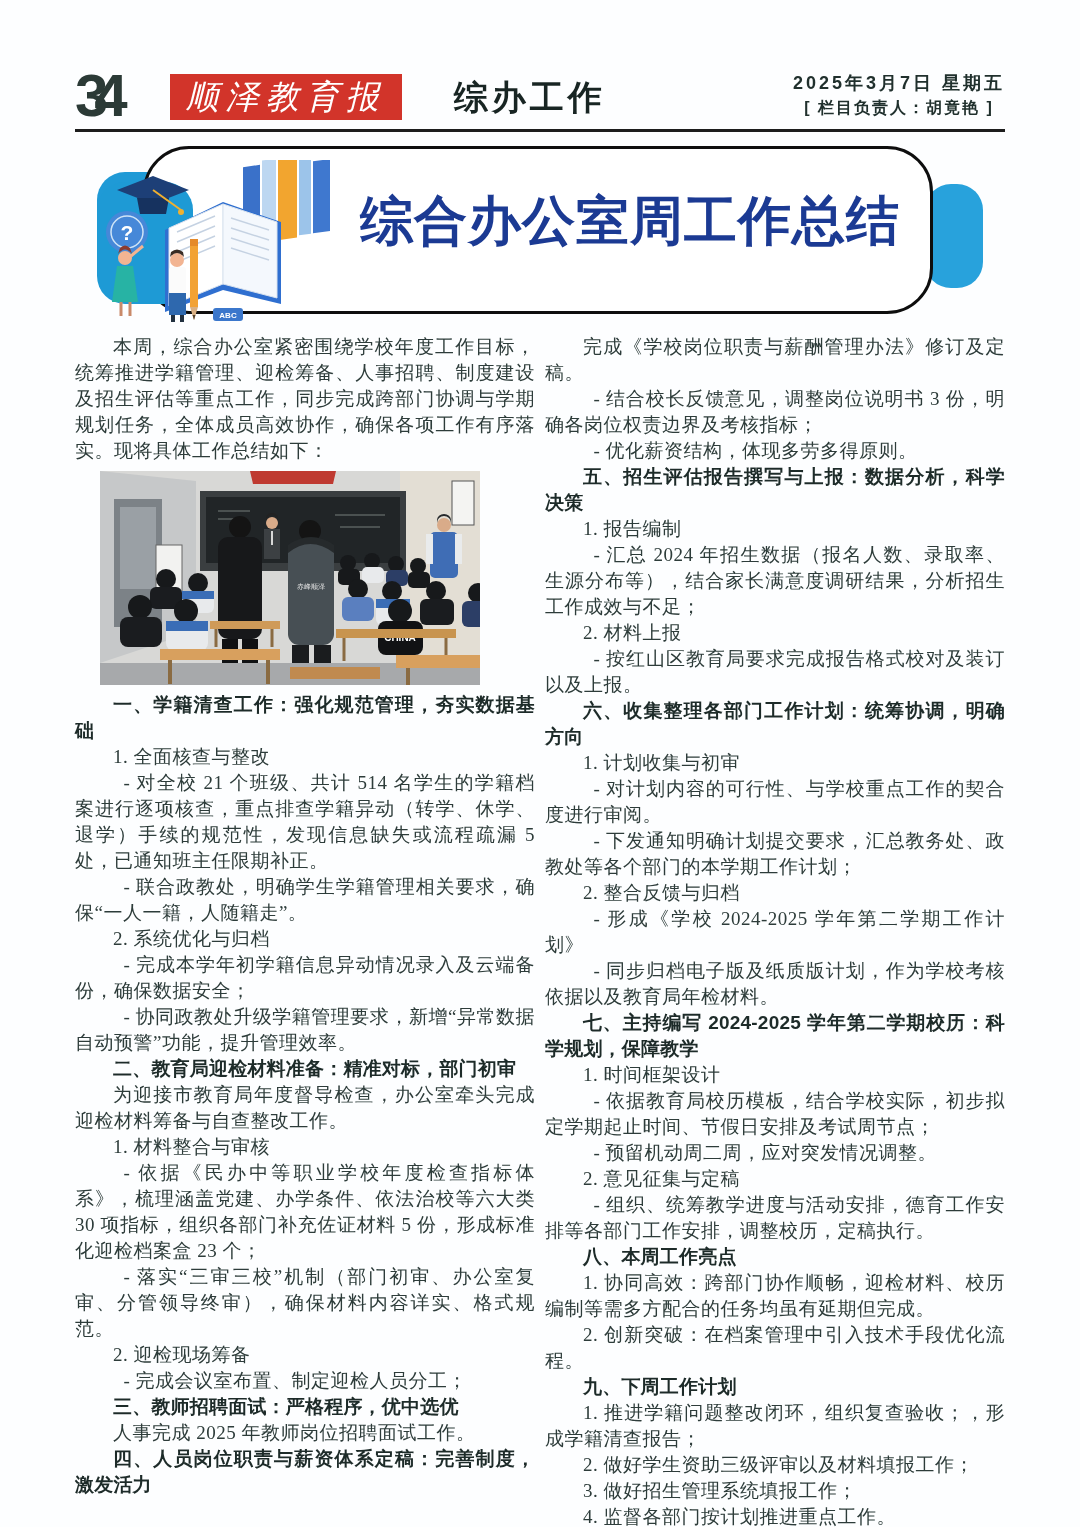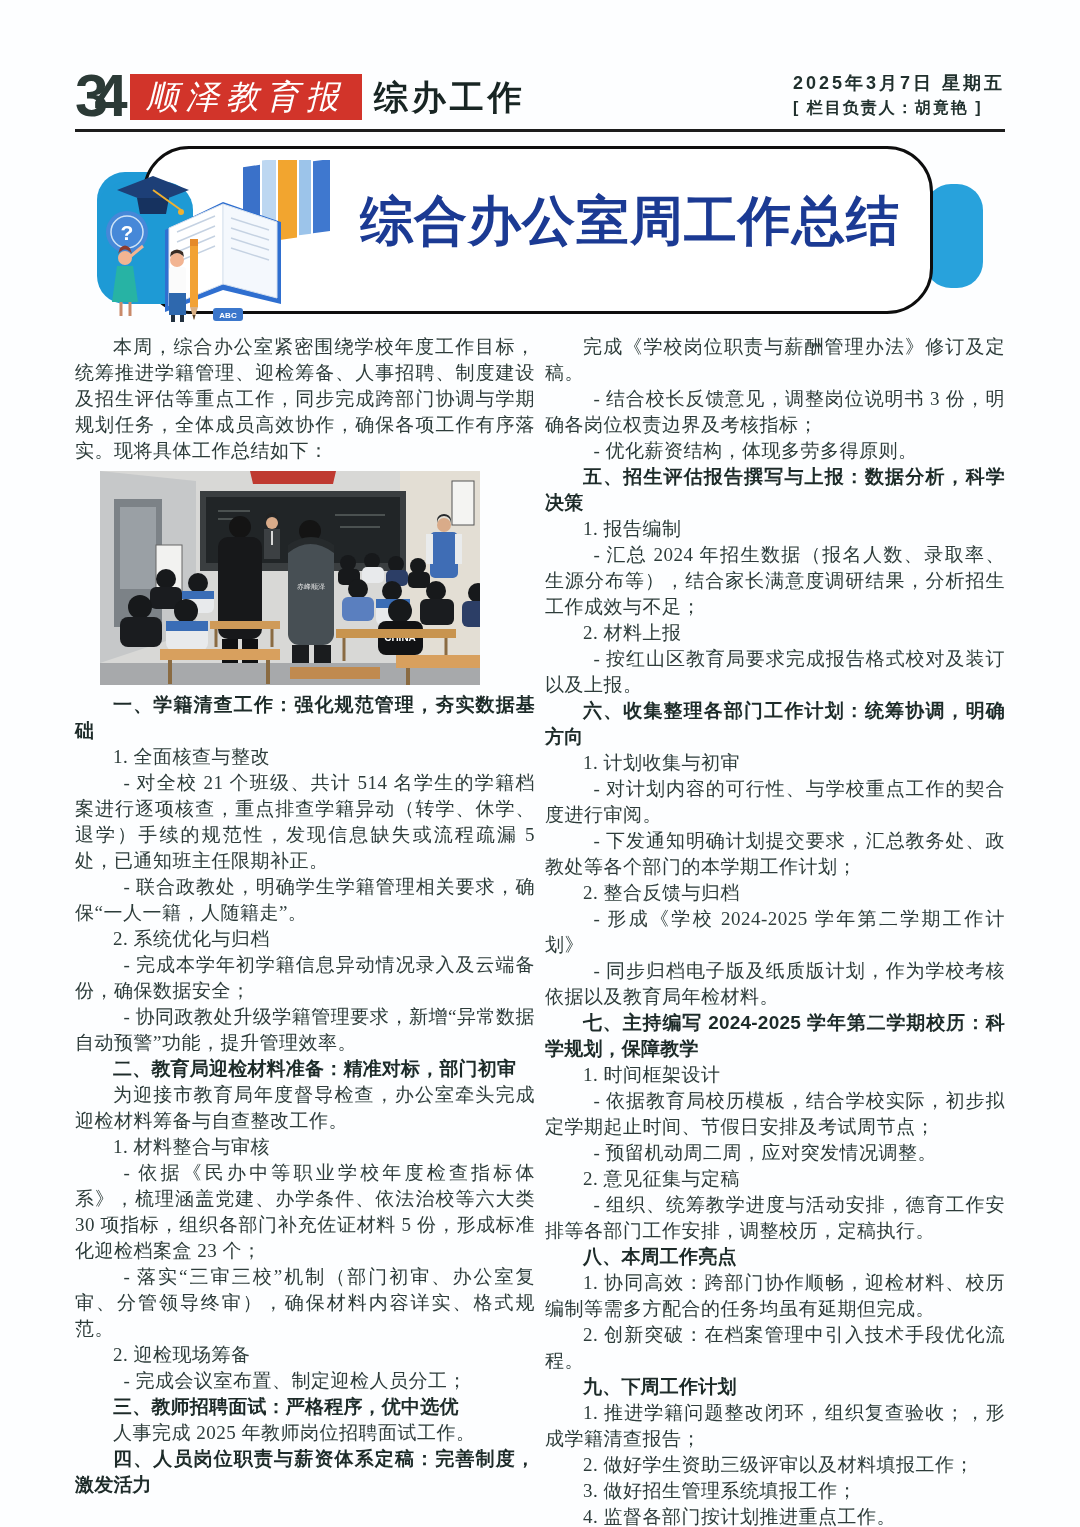--- a/index.html
+++ b/index.html
@@ -15,40 +15,40 @@
     width:1080px;height:1527px;
     background:#fdfeff;
     font-family:"Liberation Serif", serif;
     color:var(--body-text);
     overflow:hidden;
   }
   .page{width:1080px;height:1527px;padding-top:70px;}
   .inner{width:930px;margin:0 auto;}
 
   
-  .header-row{display:flex;align-items:flex-end;}
+  .header-row{display:flex;align-items:flex-end;gap:40px;}
   .page-number{
     font-family:"Liberation Sans",sans-serif;
     font-size:60px;font-weight:900;line-height:48px;
     letter-spacing:-14px;color:#2b3a36;padding-right:16px;
   }
   .masthead{
     background:var(--masthead-red);
     color:#fff;
     font-family:"Liberation Serif",serif;
     font-weight:400;font-size:33px;line-height:46px;
     padding:0 16px;letter-spacing:7px;
     font-style:italic;
   }
   .section-name{
     font-family:Liberation Serif, serif;
     font-weight:900;font-size:34px;line-height:44px;
     color:#182523;letter-spacing:4px;margin-left:12px;
   }
-  .header-right{margin-left:auto;text-align:left;align-self:center;}
+  .header-right{margin-left:auto;text-align:center;align-self:center;}
   .date-line{
     font-family:"Liberation Sans",sans-serif;
     font-size:18px;font-weight:700;color:#20302d;letter-spacing:3px;line-height:26px;
   }
   .editor-line{
     font-family:"Liberation Sans",sans-serif;
     font-size:16px;font-weight:700;color:#20302d;letter-spacing:2px;line-height:24px;
   }
   .rule{height:3px;background:#1d1d1d;margin-top:9px;}
 

